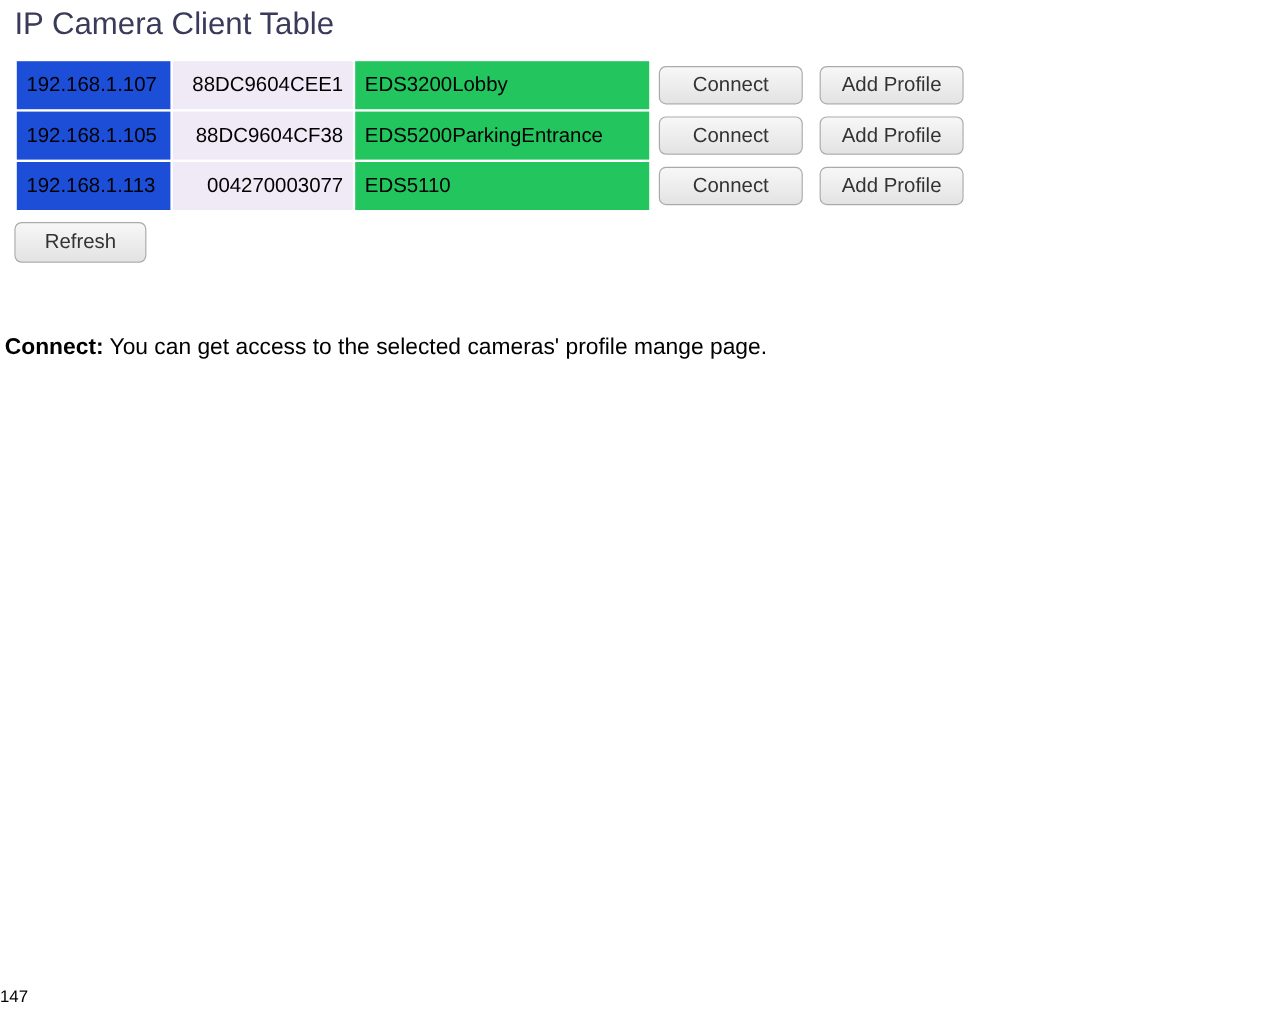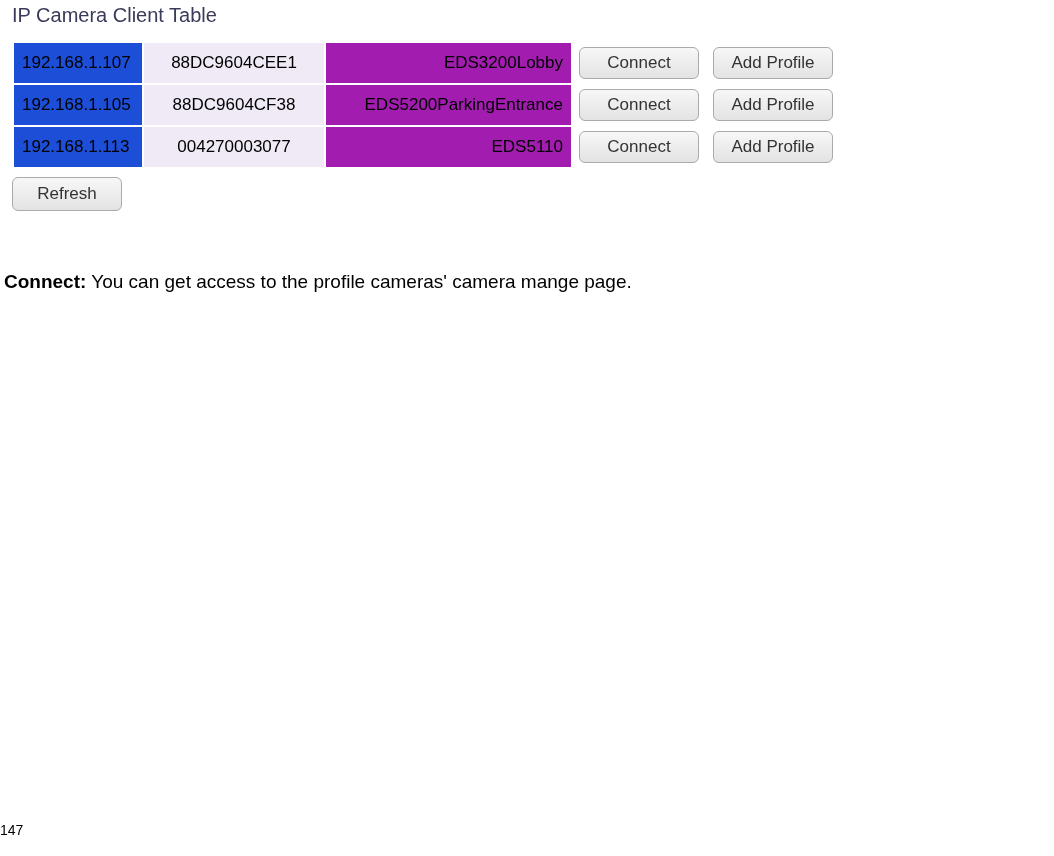--- a/index.html
+++ b/index.html
@@ -10,21 +10,21 @@
     body {
       font-family: Arial, sans-serif;
       font-size: 16px;
       color: #000;
       background: #fff;
       width: 1054px;
       height: 856px;
       position: relative;
     }
     .table-title {
-      font-size: 20px;
+      font-size: 26px;
       color: #3a3a5a;
       padding: 4px 12px;
       font-weight: normal;
     }
     .camera-table {
       margin: 10px 12px 0 12px;
       border-collapse: separate;
       border-spacing: 2px 2px;
     }
     .camera-table td {
@@ -32,27 +32,27 @@
       font-size: 17px;
       vertical-align: middle;
     }
     .camera-table td.ip-cell {
       background: #1d4ed8;
       width: 128px;
       text-align: left;
     }
     .camera-table td.mac-cell {
       background: #efeaf6;
-      width: 180px;
-      text-align: center;
+      width: 150px;
+      text-align: right;
     }
     .camera-table td.name-cell {
-      background: #a21caf;
+      background: #22c55e;
       width: 245px;
-      text-align: right;
+      text-align: left;
     }
     .camera-table td.btn-cell {
       padding: 4px 6px;
     }
     .ui-button {
       display: inline-block;
       min-width: 120px;
       padding: 5px 16px;
       font-size: 17px;
       text-align: center;
@@ -132,17 +132,17 @@
     </tr>
   </tbody>
 </table>
 
 <div class="refresh-wrap">
   <button class="ui-button">Refresh</button>
 </div>
 
 <div class="desc-block">
   <p>
-    <strong>Connect:</strong><span> You can get access to the profile cameras' camera mange page.</span>
+    <strong>Connect:</strong><span> You can get access to the selected cameras' profile mange page.</span>
   </p>
 </div>
 
 <div class="page-number">147</div>
 
 </body></html>

